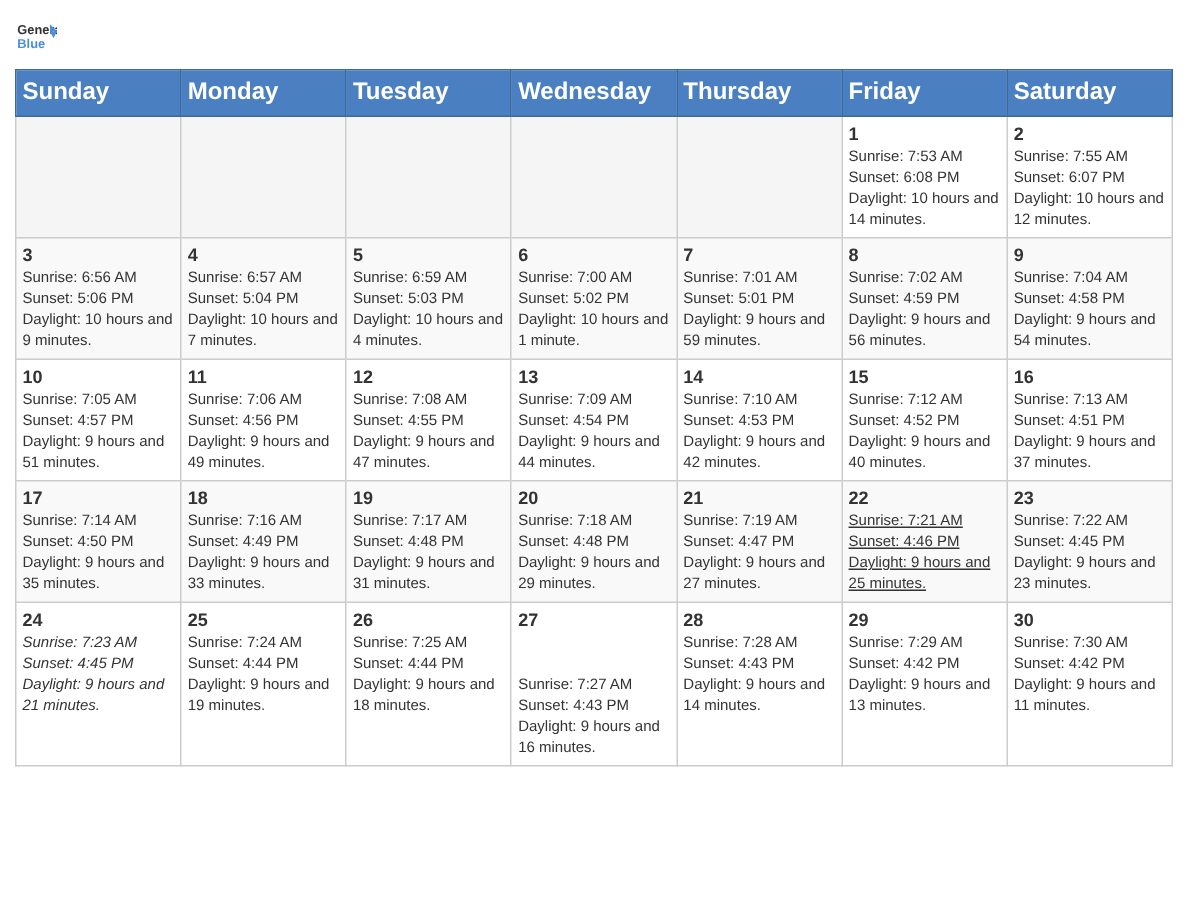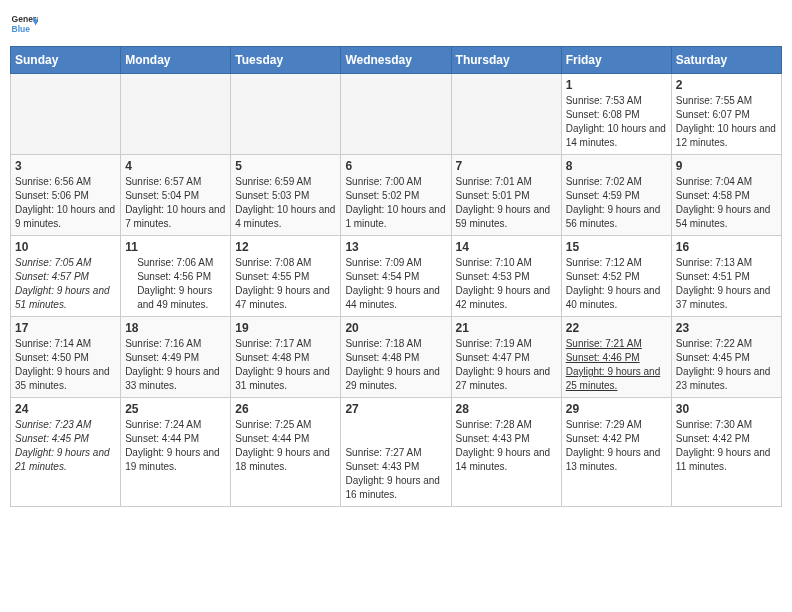--- a/index.html
+++ b/index.html
@@ -38,21 +38,21 @@
       color: #333;
     }
     .calendar-table {
       width: 100%;
       border-collapse: collapse;
       border: 1px solid #ccc;
     }
     .calendar-table th {
       background-color: #4a7fc1;
       color: #fff;
-      font-size: 12px;
+      font-size: 16px;
       font-weight: bold;
       padding: 6px 4px;
       text-align: left;
       border: 1px solid #3a6aa0;
     }
     .calendar-table td {
       vertical-align: top;
       border: 1px solid #ccc;
       padding: 4px;
       width: 110px;
@@ -164,27 +164,27 @@
         <td>
           <span class="day-number">9</span>
           <div class="day-info" style="white-space: pre-line;">Sunrise: 7:04 AM
 Sunset: 4:58 PM
 Daylight: 9 hours and 54 minutes.</div>
         </td>
       </tr>
       <tr>
         <td>
           <span class="day-number">10</span>
-          <div class="day-info" style="white-space: pre-line; font-style: italic;">Sunrise: 7:05 AM
+          <div class="day-info" style="white-space: pre-line;">Sunrise: 7:05 AM
 Sunset: 4:57 PM
 Daylight: 9 hours and 51 minutes.</div>
         </td>
         <td>
           <span class="day-number">11</span>
-          <div class="day-info" style="white-space: pre-line; margin-left: 12px;">Sunrise: 7:06 AM
+          <div class="day-info" style="white-space: pre-line;">Sunrise: 7:06 AM
 Sunset: 4:56 PM
 Daylight: 9 hours and 49 minutes.</div>
         </td>
         <td>
           <span class="day-number">12</span>
           <div class="day-info" style="white-space: pre-line;">Sunrise: 7:08 AM
 Sunset: 4:55 PM
 Daylight: 9 hours and 47 minutes.</div>
         </td>
         <td>

